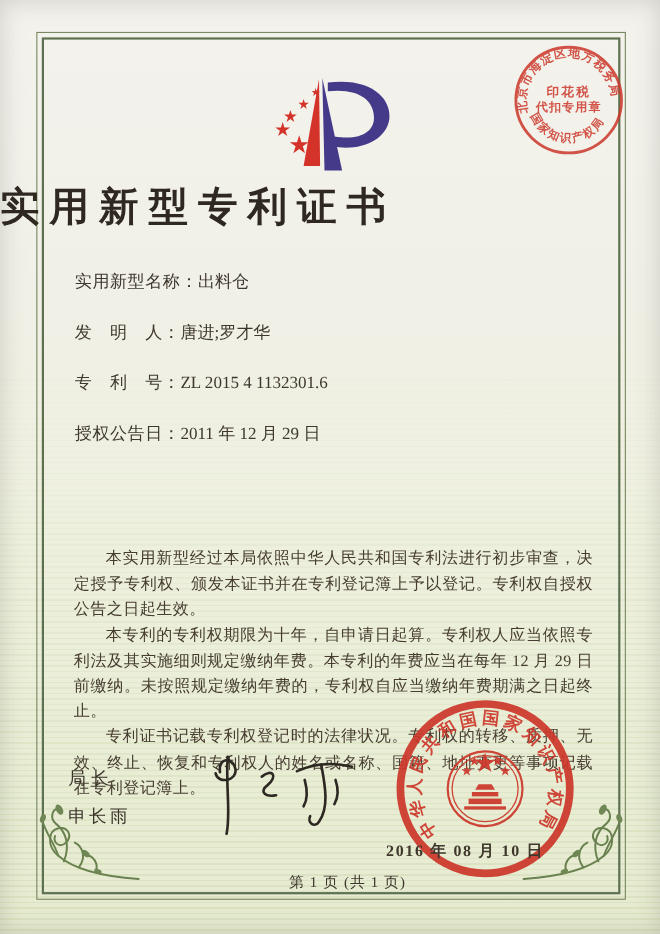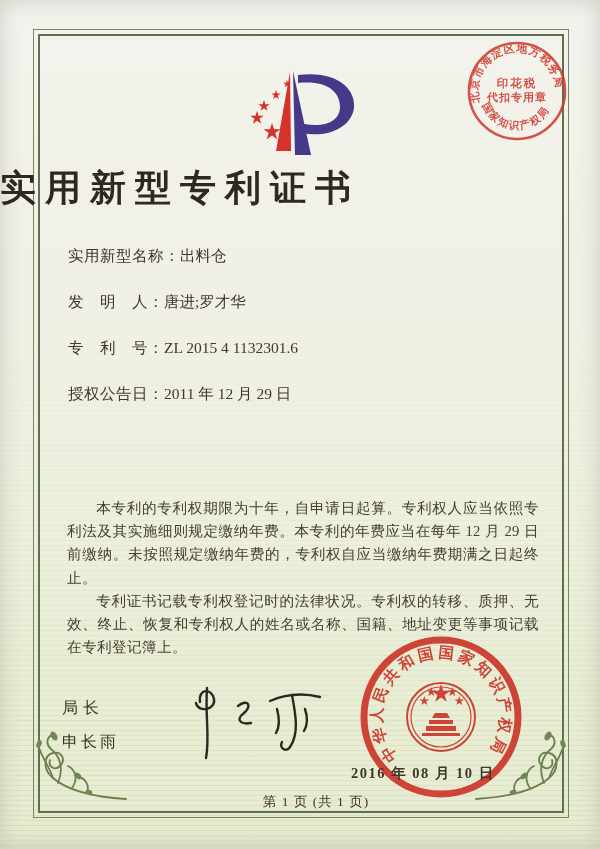--- a/index.html
+++ b/index.html
@@ -155,20 +155,21 @@
     </div>
     <div class="field-row">
       <span class="lbl">专　利　号：</span><span class="val">ZL 2015 4 1132301.6</span>
     </div>
     <div class="field-row">
       <span class="lbl">授权公告日：</span><span class="val">2011 年 12 月 29 日</span>
     </div>
   </div>
 
   <div class="paras">
+    <p>本实用新型经过本局依照中华人民共和国专利法进行初步审查，决定授予专利权、颁发本证书并在专利登记簿上予以登记。专利权自授权公告之日起生效。</p>
     <p>本专利的专利权期限为十年，自申请日起算。专利权人应当依照专利法及其实施细则规定缴纳年费。本专利的年费应当在每年 12 月 29 日前缴纳。未按照规定缴纳年费的，专利权自应当缴纳年费期满之日起终止。</p>
     <p>专利证书记载专利权登记时的法律状况。专利权的转移、质押、无效、终止、恢复和专利权人的姓名或名称、国籍、地址变更等事项记载在专利登记簿上。</p>
   </div>
 
   <div class="officer">
     <div>局长</div>
     <div class="name">申长雨</div>
   </div>
 
   <svg class="sig" viewBox="0 0 150 98">

